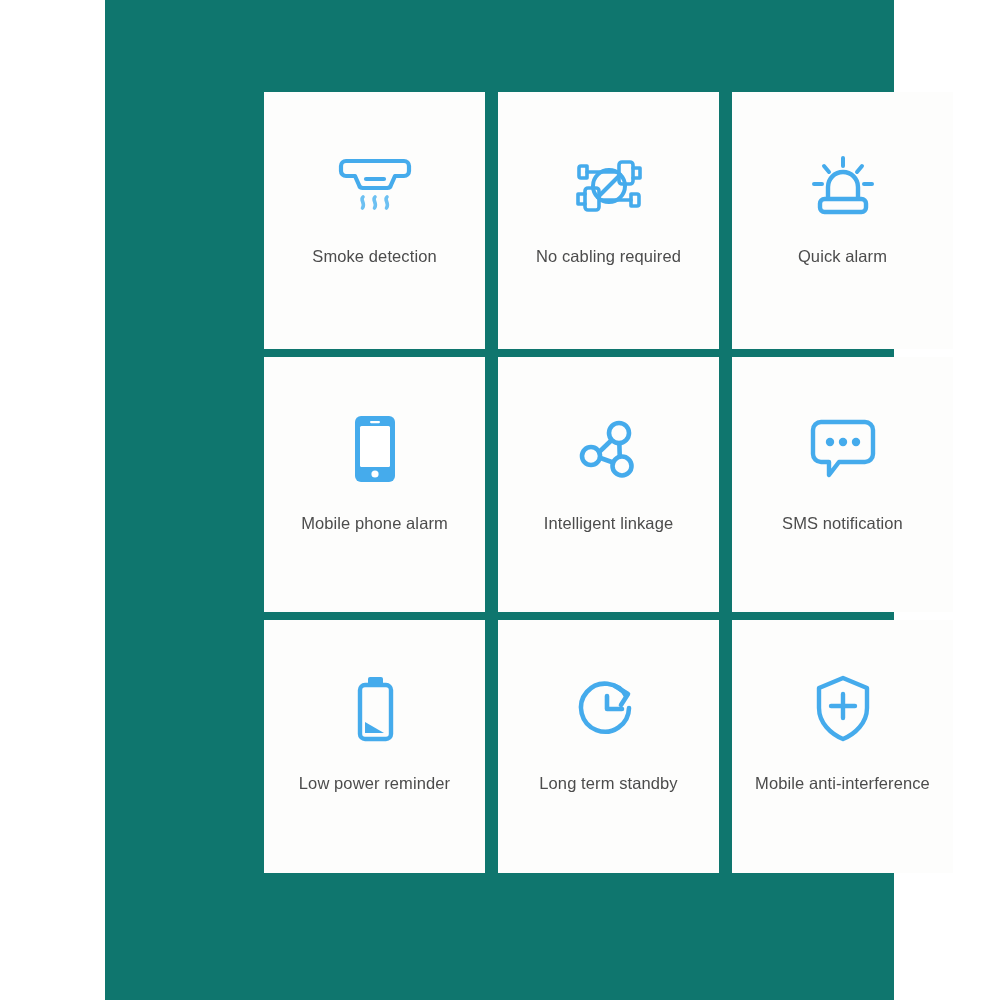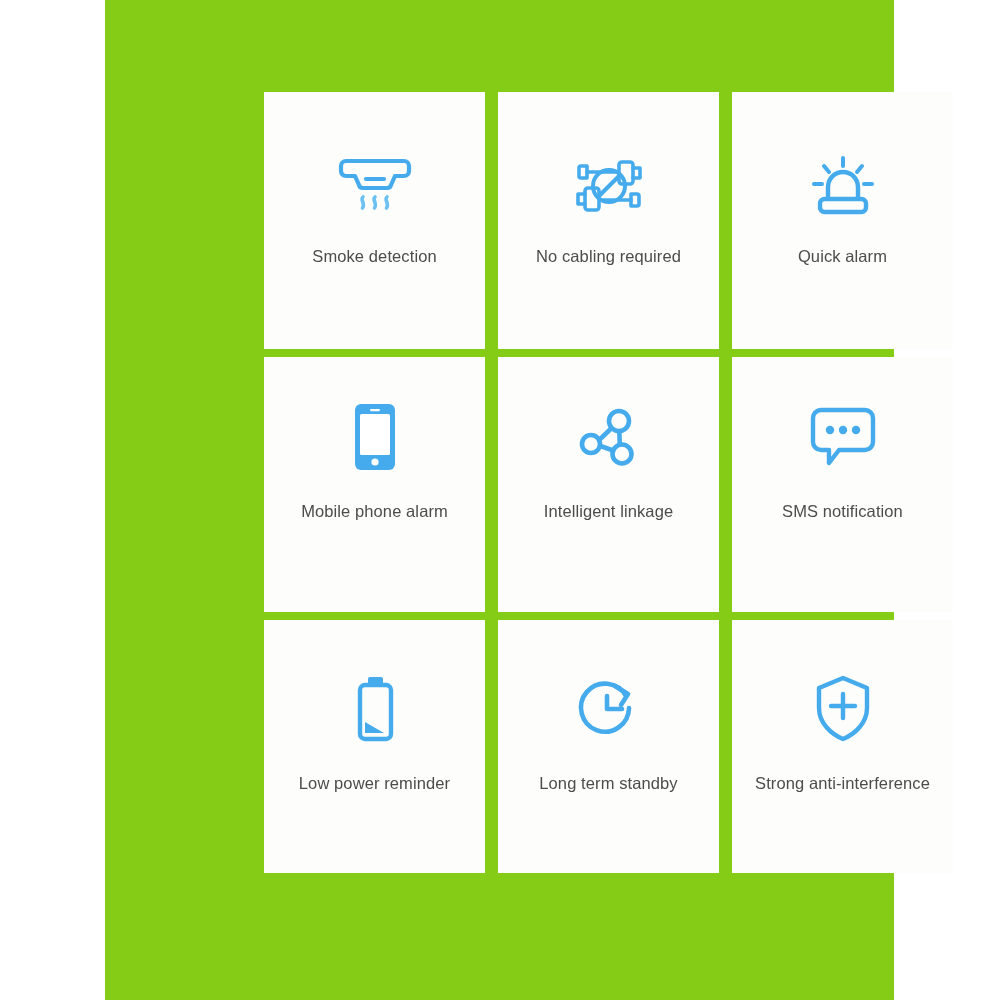--- a/index.html
+++ b/index.html
@@ -19,21 +19,21 @@
     overflow: hidden;
   }
 
   
   #panel {
     position: absolute;
     left: 105px;
     top: 0px;
     width: 789px;
     height: 1000px;
-    background: #84cc16;
+    background: #0f766e;
   }
 
   
   #grid {
     position: absolute;
     left: 159px;
     top: 92px;
     width: 689px;
     height: 781px;
     display: grid;
@@ -46,21 +46,21 @@
   .card {
     background: #fdfdfc;
     position: relative;
     display: flex;
     flex-direction: column;
     align-items: center;
     box-sizing: border-box;
   }
 
   .card.row1 { padding-top: 58px; }
-  .card.row2 { padding-top: 43px; }
+  .card.row2 { padding-top: 55px; }
   .card.row3 { padding-top: 52px; }
 
   .icon-wrap {
     width: 86px;
     height: 74px;
     display: flex;
     align-items: center;
     justify-content: center;
   }
 
@@ -204,18 +204,18 @@
       </div>
 
       <div class="card row3">
         <div class="icon-wrap">
           <svg width="60" height="68" viewBox="0 0 60 68" fill="none">
             <path d="M30 3 L54 13 V33 C54 48 42 59 30 64 C18 59 6 48 6 33 V13 Z" stroke="#45abec" stroke-width="4.4" stroke-linejoin="round"></path>
             <line x1="30" y1="19" x2="30" y2="43" stroke="#45abec" stroke-width="4.4" stroke-linecap="round"></line>
             <line x1="18" y1="31" x2="42" y2="31" stroke="#45abec" stroke-width="4.4" stroke-linecap="round"></line>
           </svg>
         </div>
-        <div class="card-label">Strong anti-interference</div>
+        <div class="card-label">Mobile anti-interference</div>
       </div>
 
     </div>
   </div>
 </div>
 
 </body></html>

